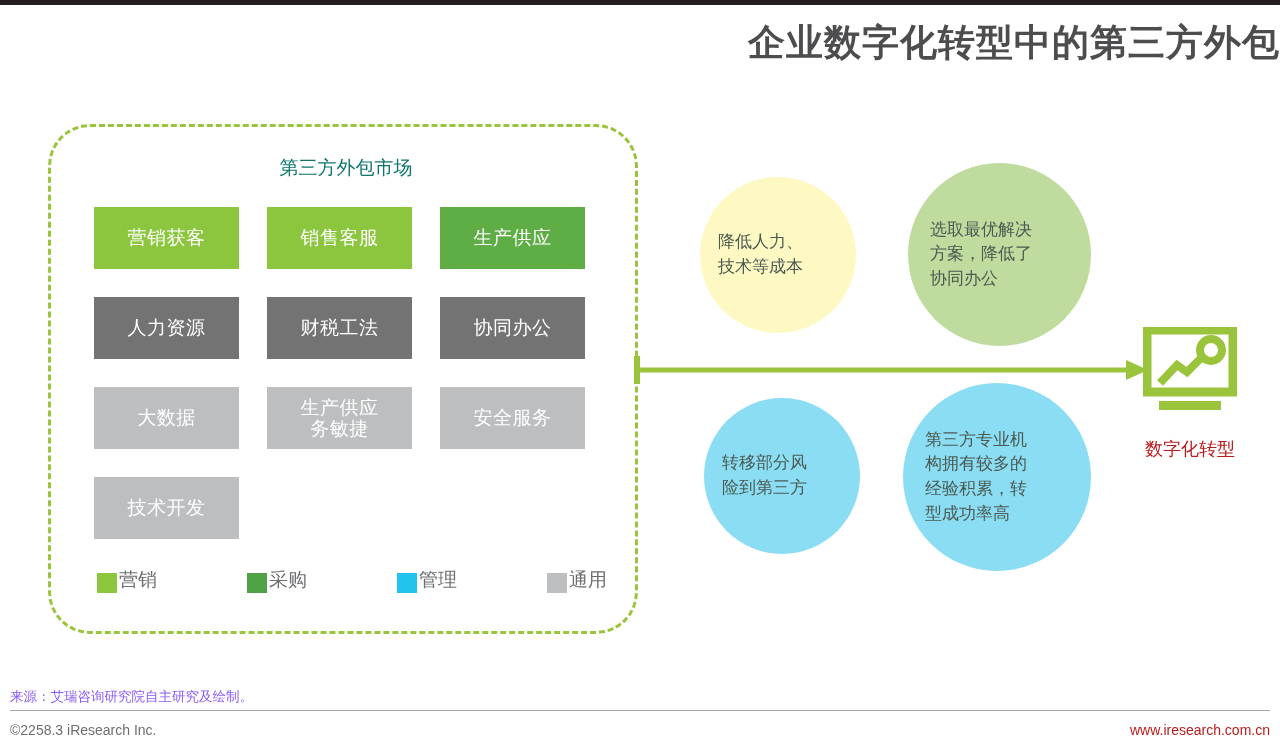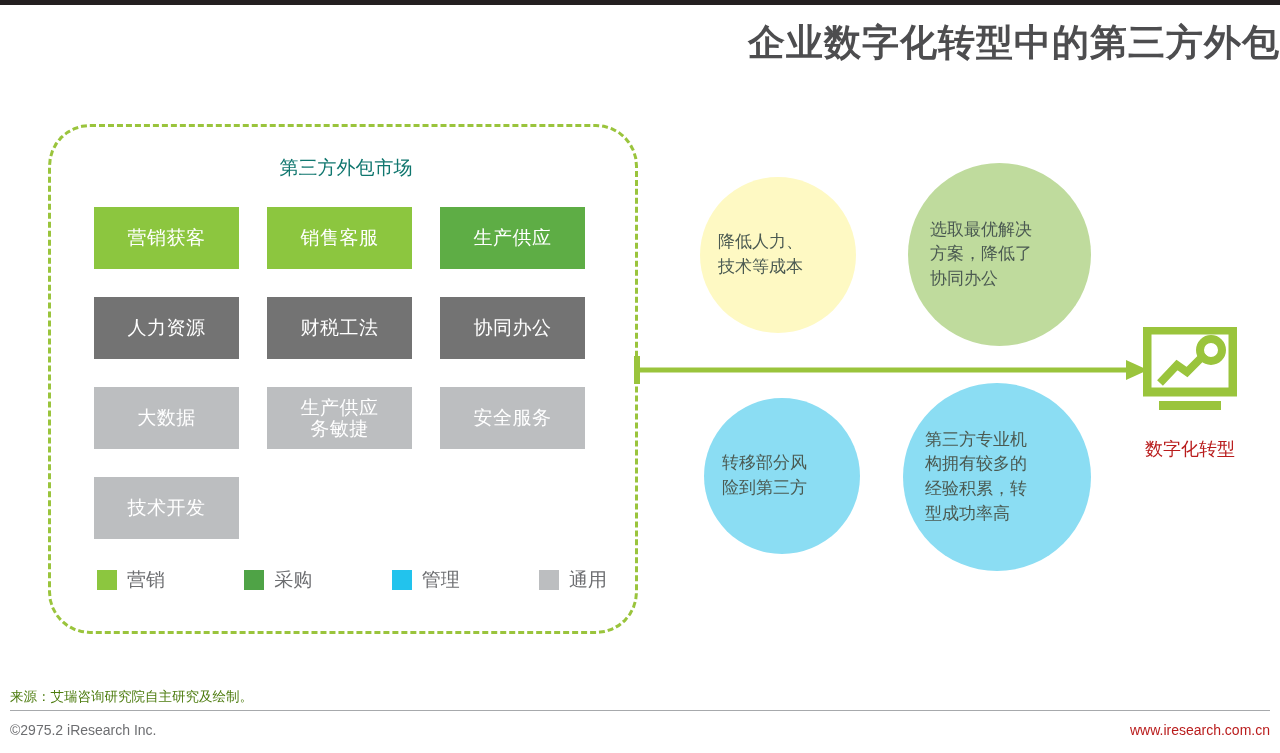--- a/index.html
+++ b/index.html
@@ -88,22 +88,22 @@
   #panel-legend {
     position: absolute;
     left: 46px; top: 440px;
     width: 510px;
     display: flex;
     align-items: center;
     justify-content: space-between;
   }
   .legend-item {
     display: flex;
-    align-items: center;
-    gap: 10px;
+    align-items: flex-end;
+    gap: 2px;
   }
   .legend-swatch {
     width: 20px; height: 20px;
     flex: 0 0 auto;
   }
   .legend-swatch.marketing { background: #8cc63f; }
   .legend-swatch.procurement { background: #4fa346; }
   .legend-swatch.management { background: #22c3ed; }
   .legend-swatch.general { background: #bcbec0; }
   .legend-label {
@@ -168,21 +168,21 @@
     text-align: center;
     font-size: 18px;
     color: #b91c1c;
   }
 
   
   #source-note {
     position: absolute;
     left: 10px; top: 688px;
     font-size: 13.5px;
-    color: #4d7c0f;
+    color: #8b5cf6;
   }
   #footer-rule {
     position: absolute;
     left: 10px; top: 710px;
     width: 1260px; height: 1px;
     background: #a7a9ac;
   }
   #footer-copyright {
     position: absolute;
     left: 10px; top: 722px;
@@ -264,14 +264,14 @@
 <svg id="transform-icon" viewBox="0 0 94 86">
   <rect x="4" y="3" width="86" height="62" fill="none" stroke="#9ac43c" stroke-width="9"></rect>
   <polyline points="17,56 34,38 44,45 62,27" fill="none" stroke="#9ac43c" stroke-width="8" stroke-linejoin="miter"></polyline>
   <circle cx="68" cy="23" r="11" fill="none" stroke="#9ac43c" stroke-width="8"></circle>
   <rect x="16" y="74" width="62" height="9" fill="#9ac43c"></rect>
 </svg>
 <div id="transform-icon-label">数字化转型</div>
 
 <div id="source-note">来源：艾瑞咨询研究院自主研究及绘制。</div>
 <div id="footer-rule"></div>
-<div id="footer-copyright">©2975.2 iResearch Inc.</div>
+<div id="footer-copyright">©2258.3 iResearch Inc.</div>
 <div id="footer-website">www.iresearch.com.cn</div>
 
 </body></html>

